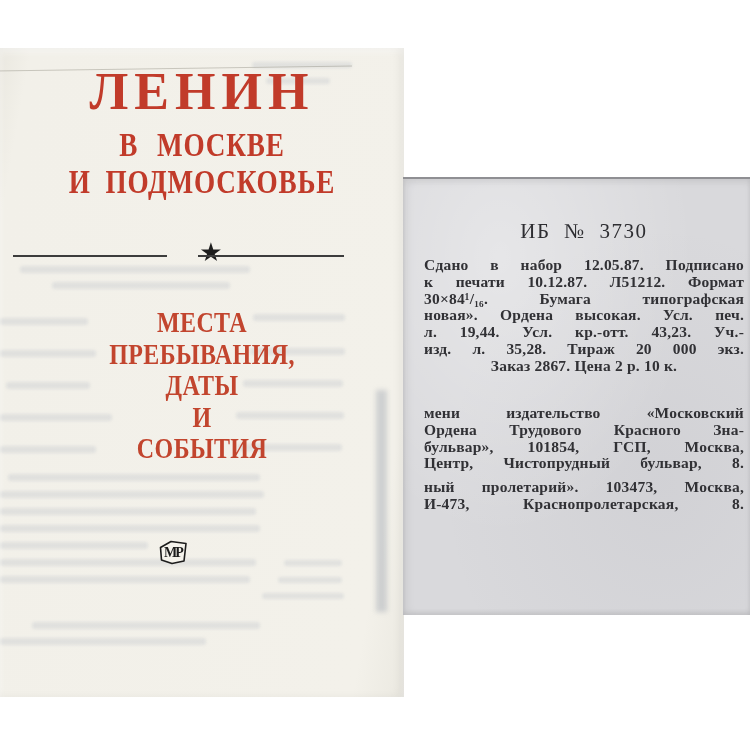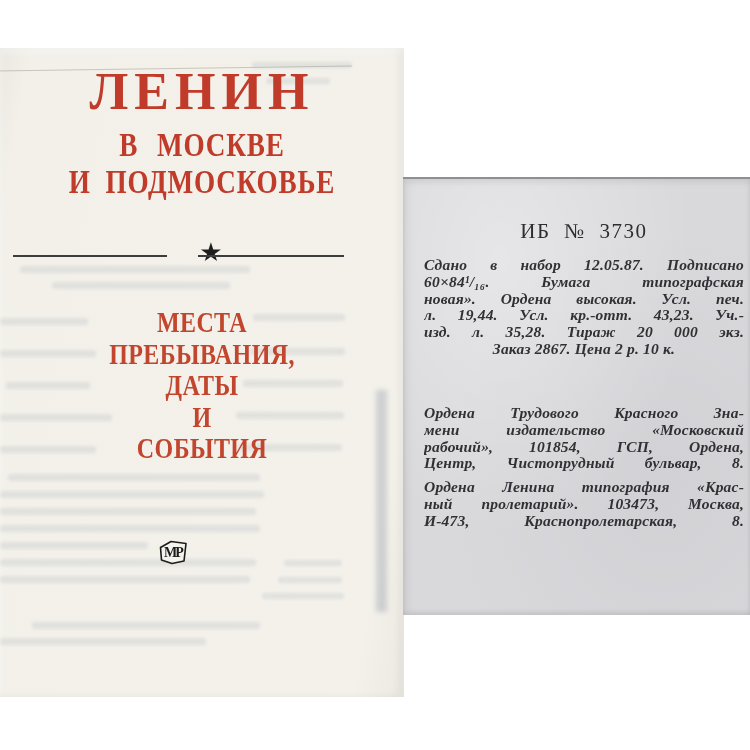--- a/index.html
+++ b/index.html
@@ -116,21 +116,20 @@
     color: #2e2e32;
     margin-top: 8px;
   }
   .rp-text {
     position: absolute; left: 21px;
     width: 320px;
     color: #313135;
     font-size: 15.5px;
     font-weight: bold;
     letter-spacing: 0.2px;
-    font-style: italic;
   }
   .para1 { top: 78px; }
   .para2 { top: 226px; }
   .para3 { top: 300px; }
   .rline {
     height: 16.8px;
     line-height: 16.8px;
     overflow: hidden;
     text-align: justify;
     text-align-last: justify;
@@ -194,32 +193,32 @@
   </svg>
 </div>
 
 <div class="edge-band"></div>
 
 <div class="right-page">
   <div class="rp-heading">ИБ № 3730</div>
 
   <div class="rp-text para1">
     <div class="rline">Сдано в набор 12.05.87. Подписано</div>
-    <div class="rline">60×84¹/₁₆. Бумага типографская</div>
+    <div class="rline">к печати 10.12.87. Л51212. Формат</div>
+    <div class="rline">30×84¹/₁₆. Бумага типографская</div>
     <div class="rline">новая». Ордена высокая. Усл. печ.</div>
     <div class="rline">л. 19,44. Усл. кр.-отт. 43,23. Уч.-</div>
     <div class="rline">изд. л. 35,28. Тираж 20 000 экз.</div>
     <div class="rline center-last">Заказ 2867. Цена 2 р. 10 к.</div>
   </div>
 
   <div class="rp-text para2">
+    <div class="rline">мени издательство «Московский</div>
     <div class="rline">Ордена Трудового Красного Зна-</div>
-    <div class="rline">мени издательство «Московский</div>
-    <div class="rline">рабочий», 101854, ГСП, Ордена,</div>
+    <div class="rline">бульвар», 101854, ГСП, Москва,</div>
     <div class="rline">Центр, Чистопрудный бульвар, 8.</div>
   </div>
 
   <div class="rp-text para3">
-    <div class="rline">Ордена Ленина типография «Крас-</div>
     <div class="rline">ный пролетарий». 103473, Москва,</div>
     <div class="rline">И-473, Краснопролетарская, 8.</div>
   </div>
 </div>
 
 </body></html>

